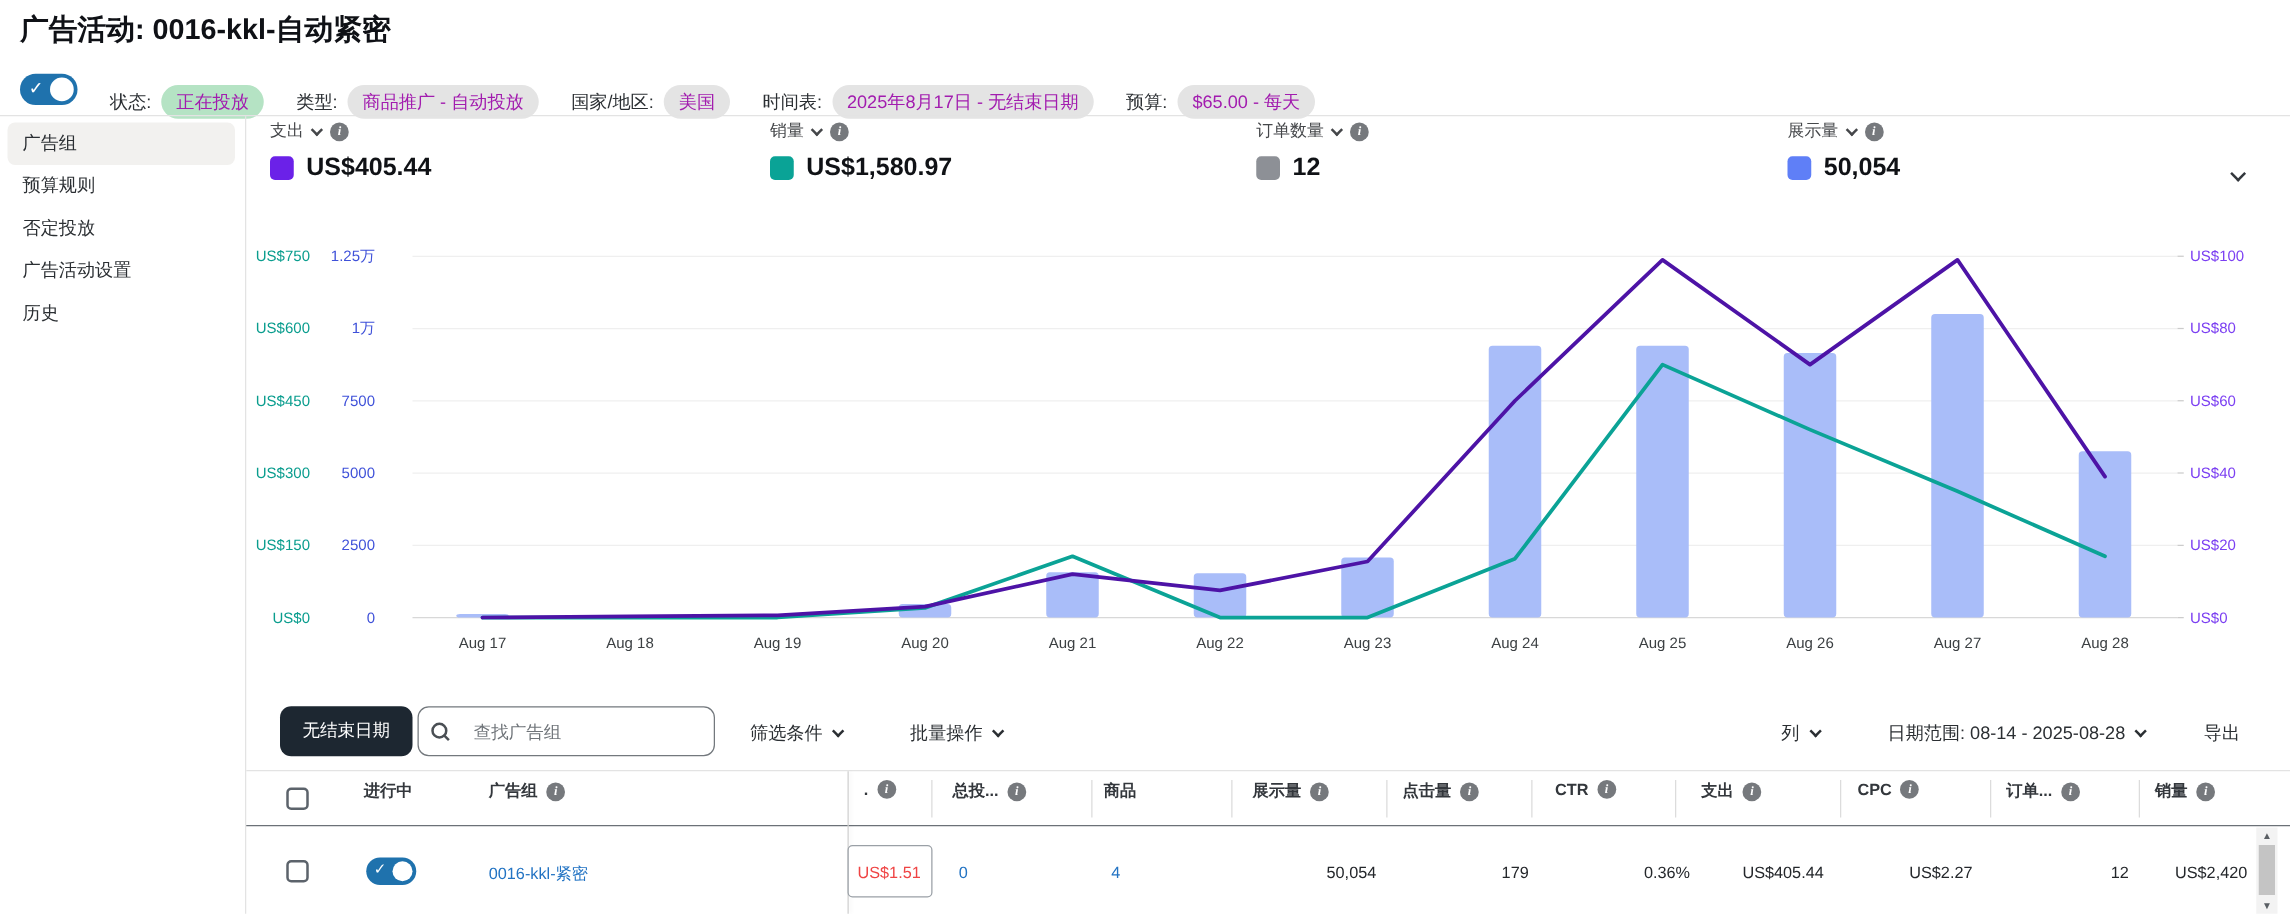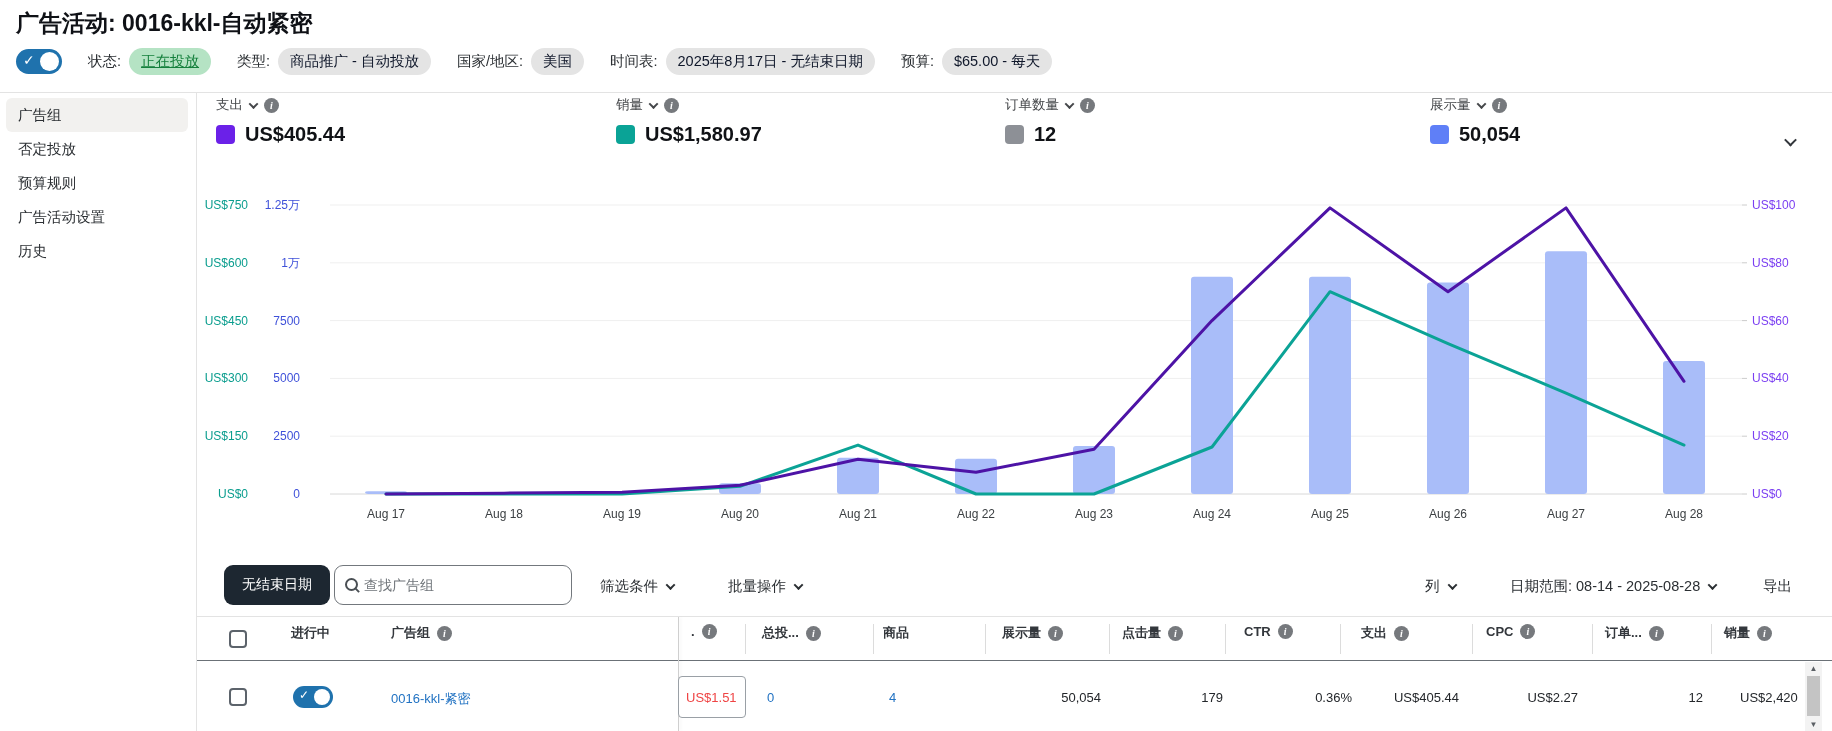--- a/index.html
+++ b/index.html
@@ -3,23 +3,23 @@
 <meta charset="utf-8">
 <style>
   * { margin:0; padding:0; box-sizing:border-box; }
   html,body { width:1832px; height:731px; overflow:hidden; background:#fff;
     font-family:"Liberation Sans", sans-serif; color:#16191f; }
   .abs { position:absolute; }
 
   
   .page-title { position:absolute; left:16px; top:8px; font-size:23px; font-weight:700; color:#0f1116; }
   .status-bar { position:absolute; left:16px; top:48px; display:flex; align-items:center; gap:26px; font-size:14.5px; color:#2b2f33; }
-  .pair { display:flex; align-items:center; gap:8px; }
-  .badge { border-radius:14px; padding:4px 12px; background:#e4e4e4; color:#0f172a; white-space:nowrap; }
-  .badge.green { background:#b5e3c4; color:#15803d;text-decoration:underline; }
+  .pair { display:flex; align-items:center; gap:8px;margin-top:20px; }
+  .badge { border-radius:14px; padding:4px 12px; background:#e4e4e4; color:#a21caf; white-space:nowrap; }
+  .badge.green { background:#b5e3c4; color:#a21caf; }
 
   .toggle { position:relative; width:46px; height:25px; border-radius:13px; background:#1f72ad; cursor:pointer; flex:0 0 auto; }
   .toggle .tick { position:absolute; left:7px; top:3px; color:#fff; font-size:14px; }
   .toggle .knob { position:absolute; right:3px; top:3px; width:19px; height:19px; border-radius:50%; background:#fff; }
   .toggle.small { width:40px; height:22px; }
   .toggle.small .tick { font-size:12px; top:2px; left:6px; }
   .toggle.small .knob { width:16px; height:16px; }
 
   .hdivider { position:absolute; left:0; top:92px; width:1832px; height:1px; background:#e3e3e3; }
 
@@ -39,21 +39,21 @@
   .chev { display:inline-block; width:7px; height:7px; border-right:2px solid currentColor; border-bottom:2px solid currentColor; transform:rotate(45deg) translate(-1px,-1px); }
   .info { display:inline-flex; align-items:center; justify-content:center; width:15px; height:15px; border-radius:50%; background:#76797d; color:#fff; font-size:10px; font-weight:700; font-style:italic; font-family:"Liberation Serif", serif; cursor:pointer; flex:0 0 auto; }
   .collapse-chev { position:absolute; left:1786px; top:132px; color:#33373c; cursor:pointer; }
   .collapse-chev .chev { width:9px; height:9px; }
 
   
   #chart-svg { position:absolute; left:196px; top:162px; font-family:"Liberation Sans", sans-serif; }
 
   
   .create-btn { position:absolute; left:224px; top:565px; height:40px; padding:0 18px; background:#1d2731; color:#fff; font-size:14px; border:none; border-radius:9px; cursor:pointer; }
-  .search-box { position:absolute; left:334px; top:565px; width:238px; height:40px; border:1.5px solid #73787d; border-radius:9px; display:flex; align-items:center; padding:0 10px; gap:4px; background:#fff; }
+  .search-box { position:absolute; left:334px; top:565px; width:238px; height:40px; border:1.5px solid #73787d; border-radius:9px; display:flex; align-items:center; padding:0 10px; gap:19px; background:#fff; }
   .search-box input { border:none; outline:none; flex:1; font-size:14px; font-family:inherit; color:#2b2f33; }
   .search-box input::placeholder { color:#6f7479; }
   .mag { position:relative; width:15px; height:15px; display:inline-block; flex:0 0 auto; }
   .mag::before { content:""; position:absolute; width:9px; height:9px; border:2px solid #4a4f54; border-radius:50%; left:0; top:0; }
   .mag::after { content:""; position:absolute; width:6px; height:2px; background:#4a4f54; transform:rotate(45deg); left:9px; top:11px; }
   .tool-dd { position:absolute; top:577px; font-size:14.5px; color:#2b2f33; display:flex; align-items:center; gap:9px; cursor:pointer; white-space:nowrap; }
   .dd-filter { left:600px; } .dd-bulk { left:728px; }
   .dd-cols { left:1425px; } .dd-dates { left:1510px; } .tool-export { left:1763px; }
 
   
@@ -112,22 +112,22 @@
   <div class="pair">
     <span>预算:</span>
     <span class="badge">$65.00 - 每天</span>
   </div>
 </div>
 
 <div class="hdivider"></div>
 
 <div class="sidebar">
   <div class="side-item active">广告组</div>
+  <div class="side-item">预算规则</div>
   <div class="side-item">否定投放</div>
-  <div class="side-item">预算规则</div>
   <div class="side-item">广告活动设置</div>
   <div class="side-item">历史</div>
 </div>
 <div class="vdivider"></div>
 
 <div class="metric m1">
   <div class="mlabel">
     <span>支出</span>
     <span class="chev"></span>
     <span class="info">i</span>

